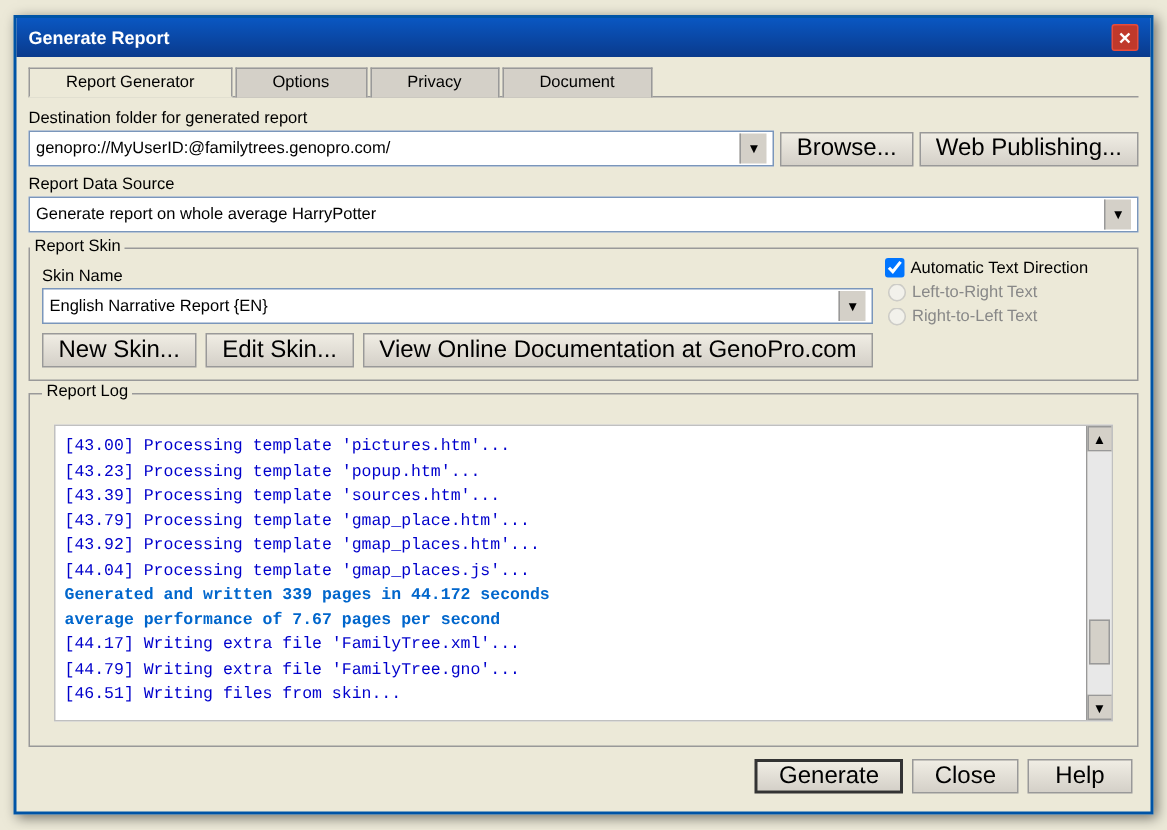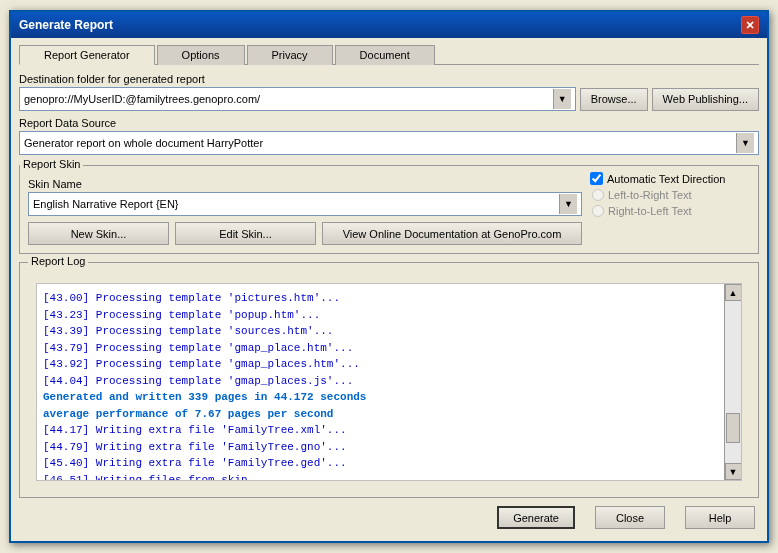--- a/index.html
+++ b/index.html
@@ -99,21 +99,21 @@
       align-items: center;
       justify-content: center;
       cursor: pointer;
       font-size: 9px;
     }
     .btn {
       height: 23px;
       padding: 0 10px;
       background: linear-gradient(to bottom, #f0ede4, #d4d0c8);
       border: 1px solid #999;
-      font-size: 11px;
+      font-size: 16px;
       cursor: pointer;
       white-space: nowrap;
     }
     .group-box {
       border: 1px solid #999;
       padding: 6px 8px 8px 8px;
       margin-top: 6px;
       position: relative;
     }
     .group-box-title {
@@ -236,21 +236,21 @@
       bottom: 20px;
       left: 1px;
       right: 1px;
       height: 30px;
       background: #d4d0c8;
       border: 1px solid #999;
     }
     .bottom-buttons {
       display: flex;
       justify-content: flex-end;
-      gap: 20px;
+      gap: 6px;
       padding: 8px 4px 4px 4px;
     }
     .bottom-buttons .btn {
       min-width: 70px;
       padding: 0 14px;
     }
     .btn-generate {
       border: 2px solid #333;
       font-weight: normal;
     }
@@ -288,21 +288,21 @@
       <div class="combo-box" style="flex:1">
         <span class="combo-text">genopro://MyUserID:@familytrees.genopro.com/</span>
         <div class="combo-arrow">▼</div>
       </div>
       <button class="btn">Browse...</button>
       <button class="btn">Web Publishing...</button>
     </div>
 
     <div class="section-label" style="margin-top:6px">Report Data Source</div>
     <div class="combo-box">
-      <span class="combo-text">Generator report on whole document HarryPotter</span>
+      <span class="combo-text">Generate report on whole average HarryPotter</span>
       <div class="combo-arrow">▼</div>
     </div>
 
     <div class="group-box" style="margin-top:10px">
       <span class="group-box-title">Report Skin</span>
       <div class="skin-row">
         <div class="skin-left">
           <div class="section-label">Skin Name</div>
           <div class="combo-box">
             <span class="combo-text">English Narrative Report  {EN}</span>
@@ -339,21 +339,20 @@
         <div class="log-line blue">[43.00] Processing template 'pictures.htm'...</div>
             <div class="log-line blue">[43.23] Processing template 'popup.htm'...</div>
             <div class="log-line blue">[43.39] Processing template 'sources.htm'...</div>
             <div class="log-line blue">[43.79] Processing template 'gmap_place.htm'...</div>
             <div class="log-line blue">[43.92] Processing template 'gmap_places.htm'...</div>
             <div class="log-line blue">[44.04] Processing template 'gmap_places.js'...</div>
             <div class="log-line highlight">Generated and written 339 pages in 44.172 seconds</div>
             <div class="log-line highlight">      average performance of 7.67 pages per second</div>
             <div class="log-line blue">[44.17] Writing extra file 'FamilyTree.xml'...</div>
             <div class="log-line blue">[44.79] Writing extra file 'FamilyTree.gno'...</div>
-            <div class="log-line blue">[45.40] Writing extra file 'FamilyTree.ged'...</div>
             <div class="log-line blue">[46.51] Writing files from skin...</div>
           </div>
         <div class="scrollbar">
           <div class="scrollbar-btn">▲</div>
           <div class="scrollbar-track">
             <div class="scrollbar-thumb"></div>
           </div>
           <div class="scrollbar-btn">▼</div>
         </div>
       </div>

